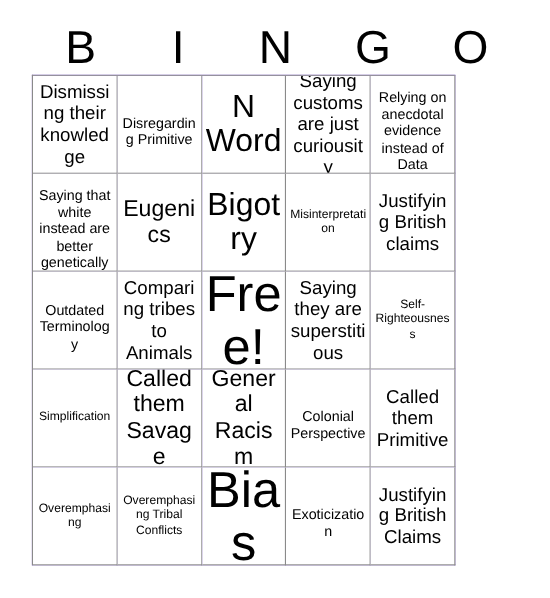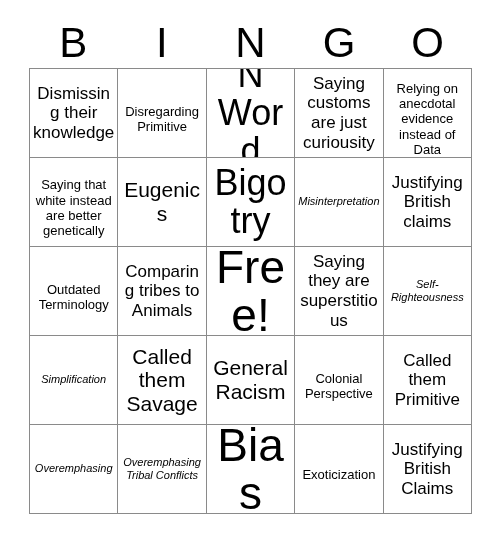--- a/index.html
+++ b/index.html
@@ -42,21 +42,21 @@
     letter-spacing: 0px;
     color: #000000;
     user-select: none;
   }
 
   
   #bingo-grid {
     position: absolute;
     left: 29px;
     top: 68px;
-    width: 443px;
+    width: 385px;
     height: 446px;
     display: grid;
     grid-template-columns: repeat(5, 1fr);
     grid-template-rows: repeat(5, 1fr);
     border-top: 1px solid #8a8a8a;
     border-left: 1px solid #8a8a8a;
     box-sizing: border-box;
     background: #8b5cf6;
   }
   .cell {
@@ -76,25 +76,25 @@
     text-align: center;
     line-height: 1.14;
     color: #000000;
     word-wrap: break-word;
     overflow-wrap: break-word;
     hyphens: none;
   }
 
   
   .sz-xxl .cell-text { font-size: 46px; line-height: 1.05; }
-  .sz-xl  .cell-text { font-size: 36px; line-height: 1.06; }
+  .sz-xl  .cell-text { font-size: 29px; line-height: 1.06; }
   .sz-lg  .cell-text { font-size: 21px; line-height: 1.12; }
   .sz-md  .cell-text { font-size: 17px; line-height: 1.15; }
   .sz-sm  .cell-text { font-size: 13px; line-height: 1.18; margin-top: 12px; }
-  .sz-xs  .cell-text { font-size: 11px; line-height: 1.2; font-style: italic; }
+  .sz-xs  .cell-text { font-size: 11px; line-height: 1.2; }
 </style>
 </head>
 <body>
 
 <div id="card">
 
   <div id="bingo-header">
     <div class="header-letter">B</div>
     <div class="header-letter">I</div>
     <div class="header-letter">N</div>

